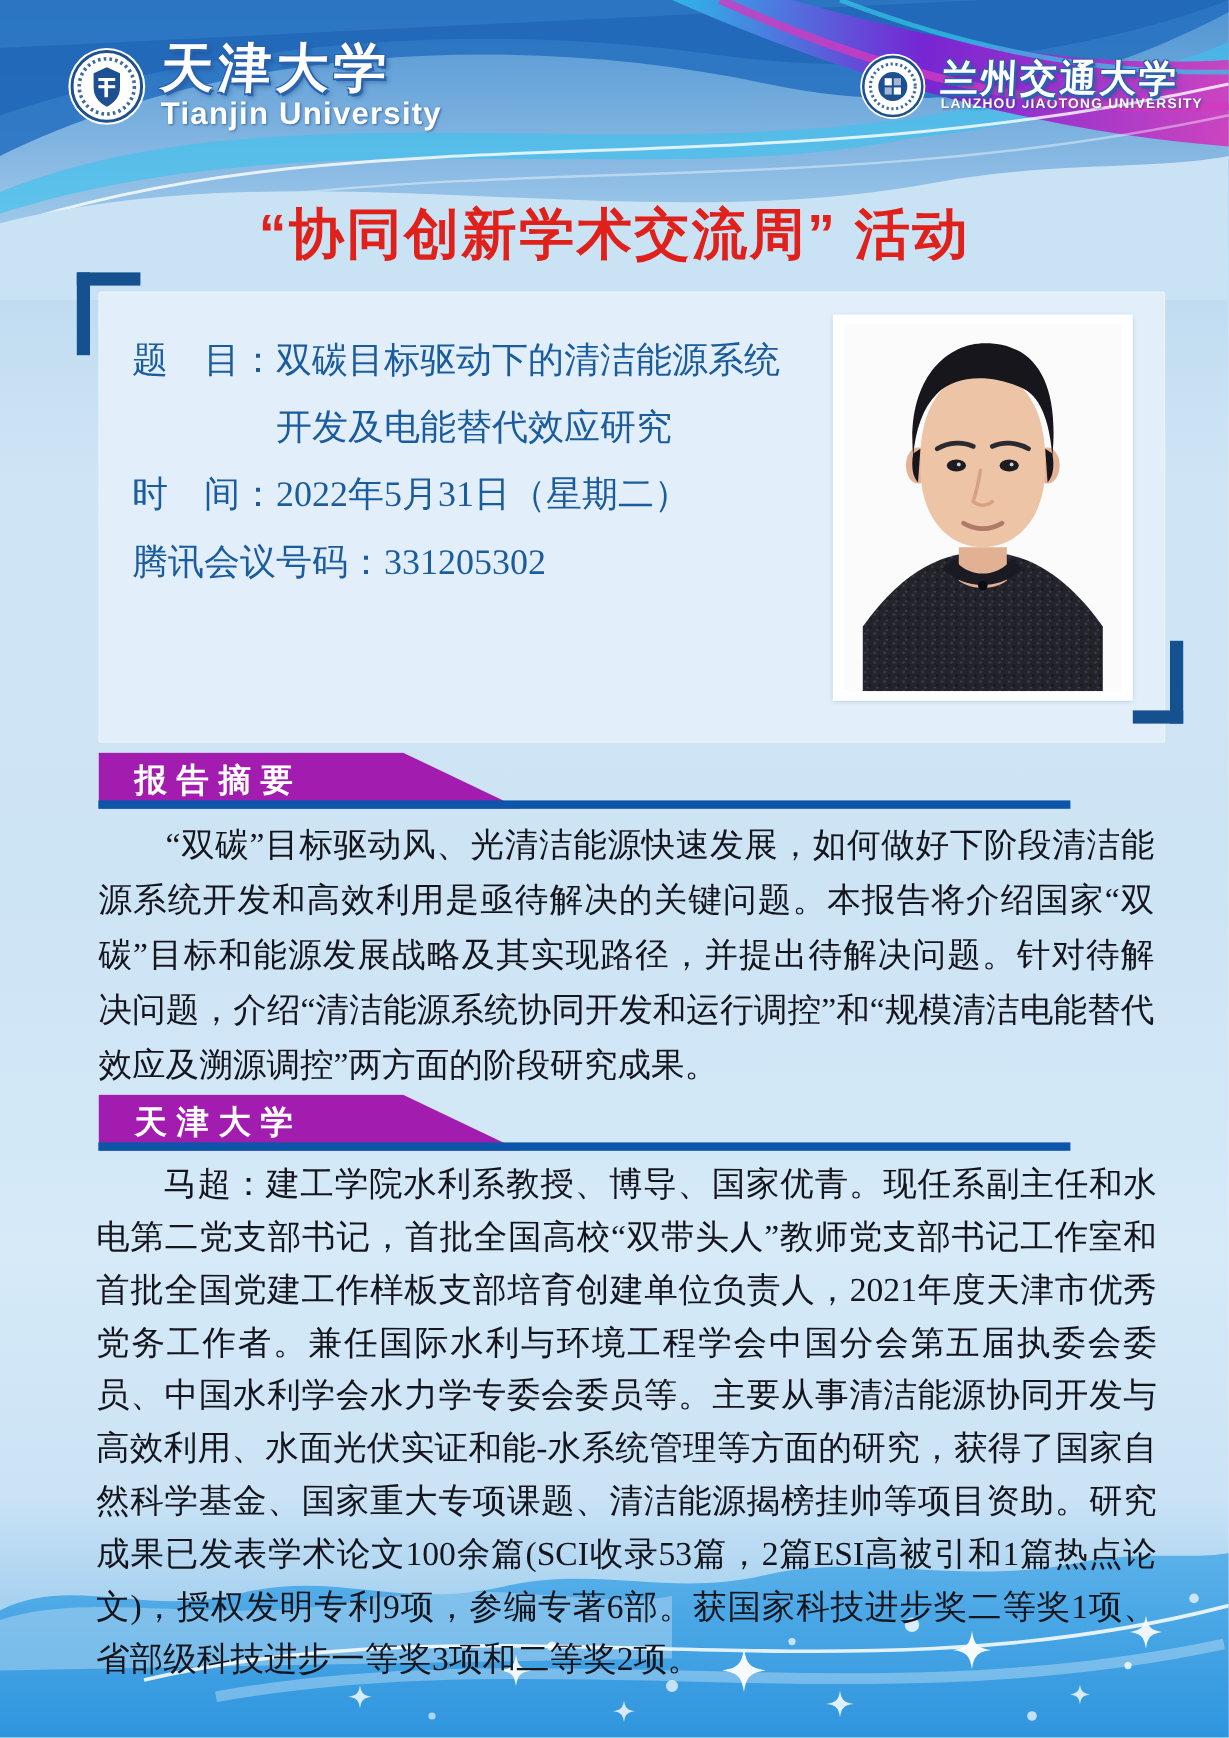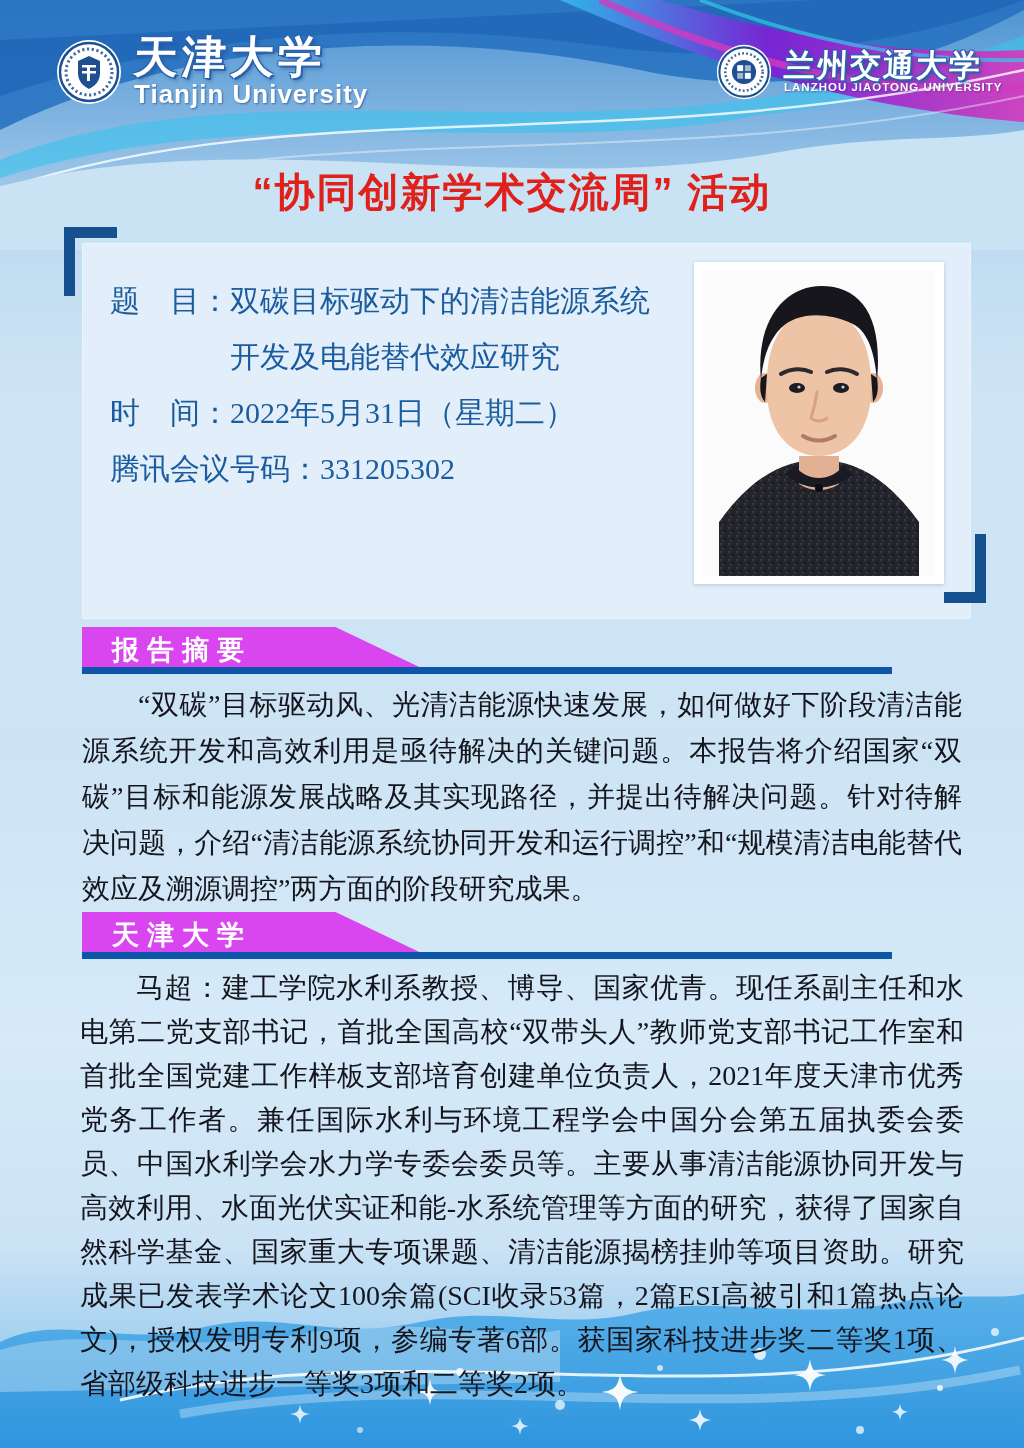--- a/index.html
+++ b/index.html
@@ -40,21 +40,21 @@
   }
   #tju-logo .cn{font-size:44px;}
   #tju-logo .en{font-size:26px;letter-spacing:1px;}
   #lzjtu-logo .cn{font-size:31px;letter-spacing:2px;}
   #lzjtu-logo .en{font-size:11.5px;letter-spacing:1px;}
 
   
   #main-title{
     left:0;top:165px;width:1024px;text-align:center;z-index:4;
     font-family:"Liberation Sans","DejaVu Sans",sans-serif;
-    font-weight:bold;font-size:40px;color:#e0201a;letter-spacing:2px;
+    font-weight:bold;font-size:46px;color:#e0201a;letter-spacing:2px;
   }
 
   
   #event-card{
     left:82px;top:243px;width:876px;height:376px;
     background:#e2effa;border-radius:2px;z-index:2;
     box-shadow:0 0 0 1px rgba(255,255,255,.4) inset;
     padding-left:13px;
   }
   #bracket-tl{
@@ -81,21 +81,21 @@
     box-shadow:0 1px 4px rgba(40,80,130,.25);
   }
   #speaker-photo svg{width:100%;height:100%;}
 
   
   .banner{left:82px;width:810px;height:47px;z-index:2;}
   #banner-abstract{top:627px;}
   #banner-bio{top:912px;}
   .banner .flag{
     position:absolute;left:0;top:0;width:352px;height:47px;
-    background:#d946ef;
+    background:#a21caf;
     clip-path:polygon(0 0,72% 0,100% 100%,0 100%);
     display:flex;align-items:center;
   }
   .banner .flag .txt{
     padding-left:30px;color:#ffffff;font-family:"Liberation Sans","DejaVu Sans",sans-serif;
     font-weight:bold;font-size:27px;letter-spacing:8px;line-height:1;
   }
   .banner .rule{
     position:absolute;left:0;bottom:0;width:810px;height:7px;background:#0d55a8;
   }

